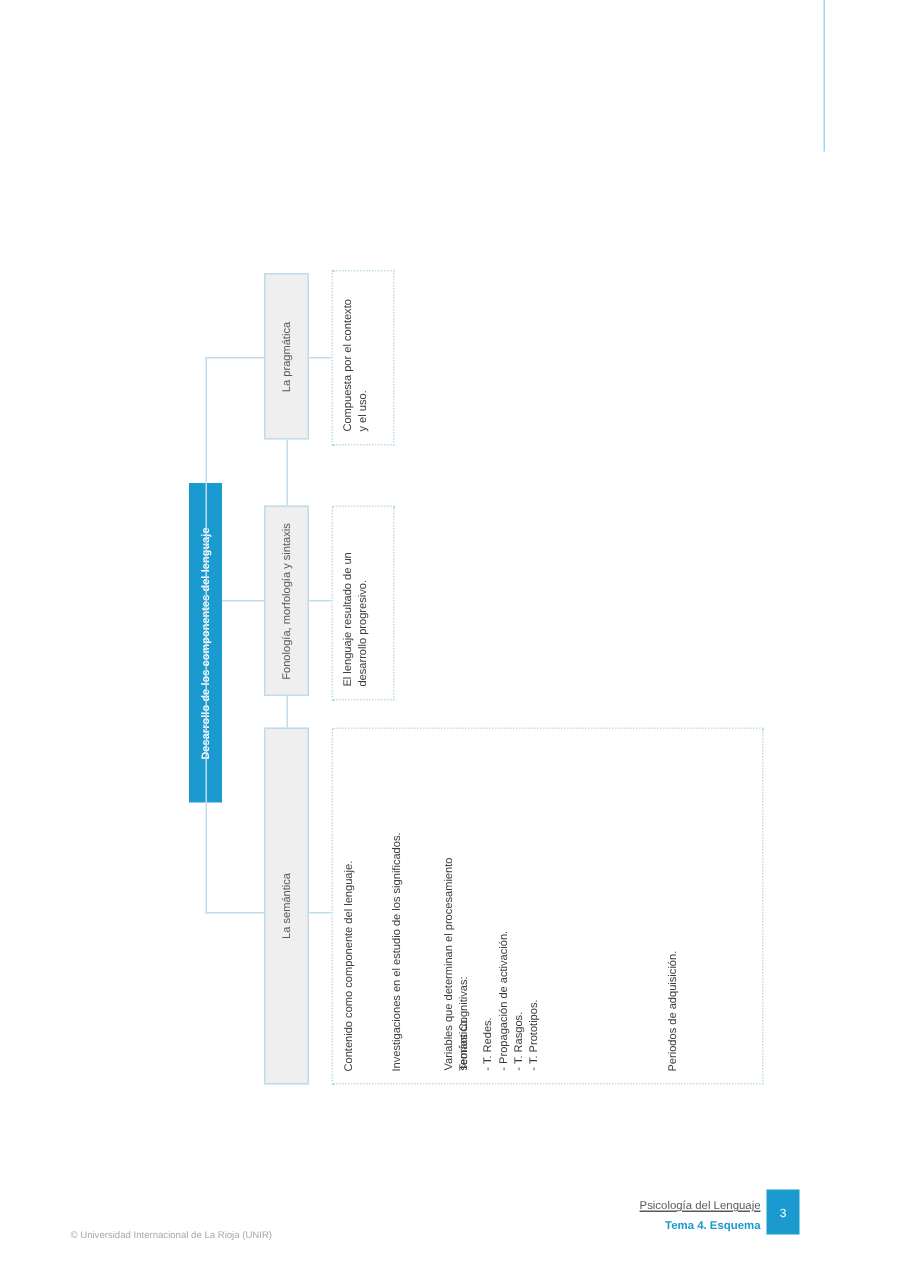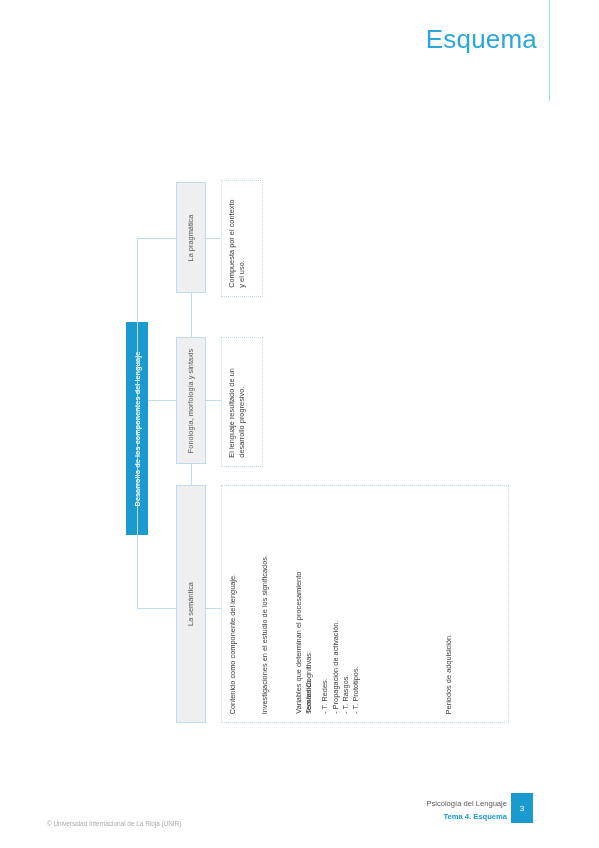--- a/index.html
+++ b/index.html
@@ -127,20 +127,21 @@
     height: 58px;
   }
   #footer-course {
     position: absolute;
     right: 92px;
     top: 9px;
     font-size: 7.6px;
     color: #58595B;
     text-align: right;
     white-space: nowrap;
+    text-decoration: underline;
   }
   #footer-topic {
     position: absolute;
     right: 92px;
     top: 22px;
     font-size: 7.6px;
     color: #1B9AD0;
     font-weight: bold;
     text-align: center;
     white-space: nowrap;
@@ -164,21 +165,20 @@
     top: 820px;
     font-size: 6.4px;
     color: #A7A9AC;
     white-space: nowrap;
   }
 </style>
 </head>
 <body>
 
 <div id="page-header">
-  <div id="header-title">Esquema</div>
   <div id="header-rule"></div>
 </div>
 
 <div id="diagram">
 
   <div class="root-box">
     <span class="vtext">Desarrollo de los componentes del lenguaje</span>
   </div>
 
   <div class="connector" style="left:137px; top:238px; width:1px; height:371px;"></div>

